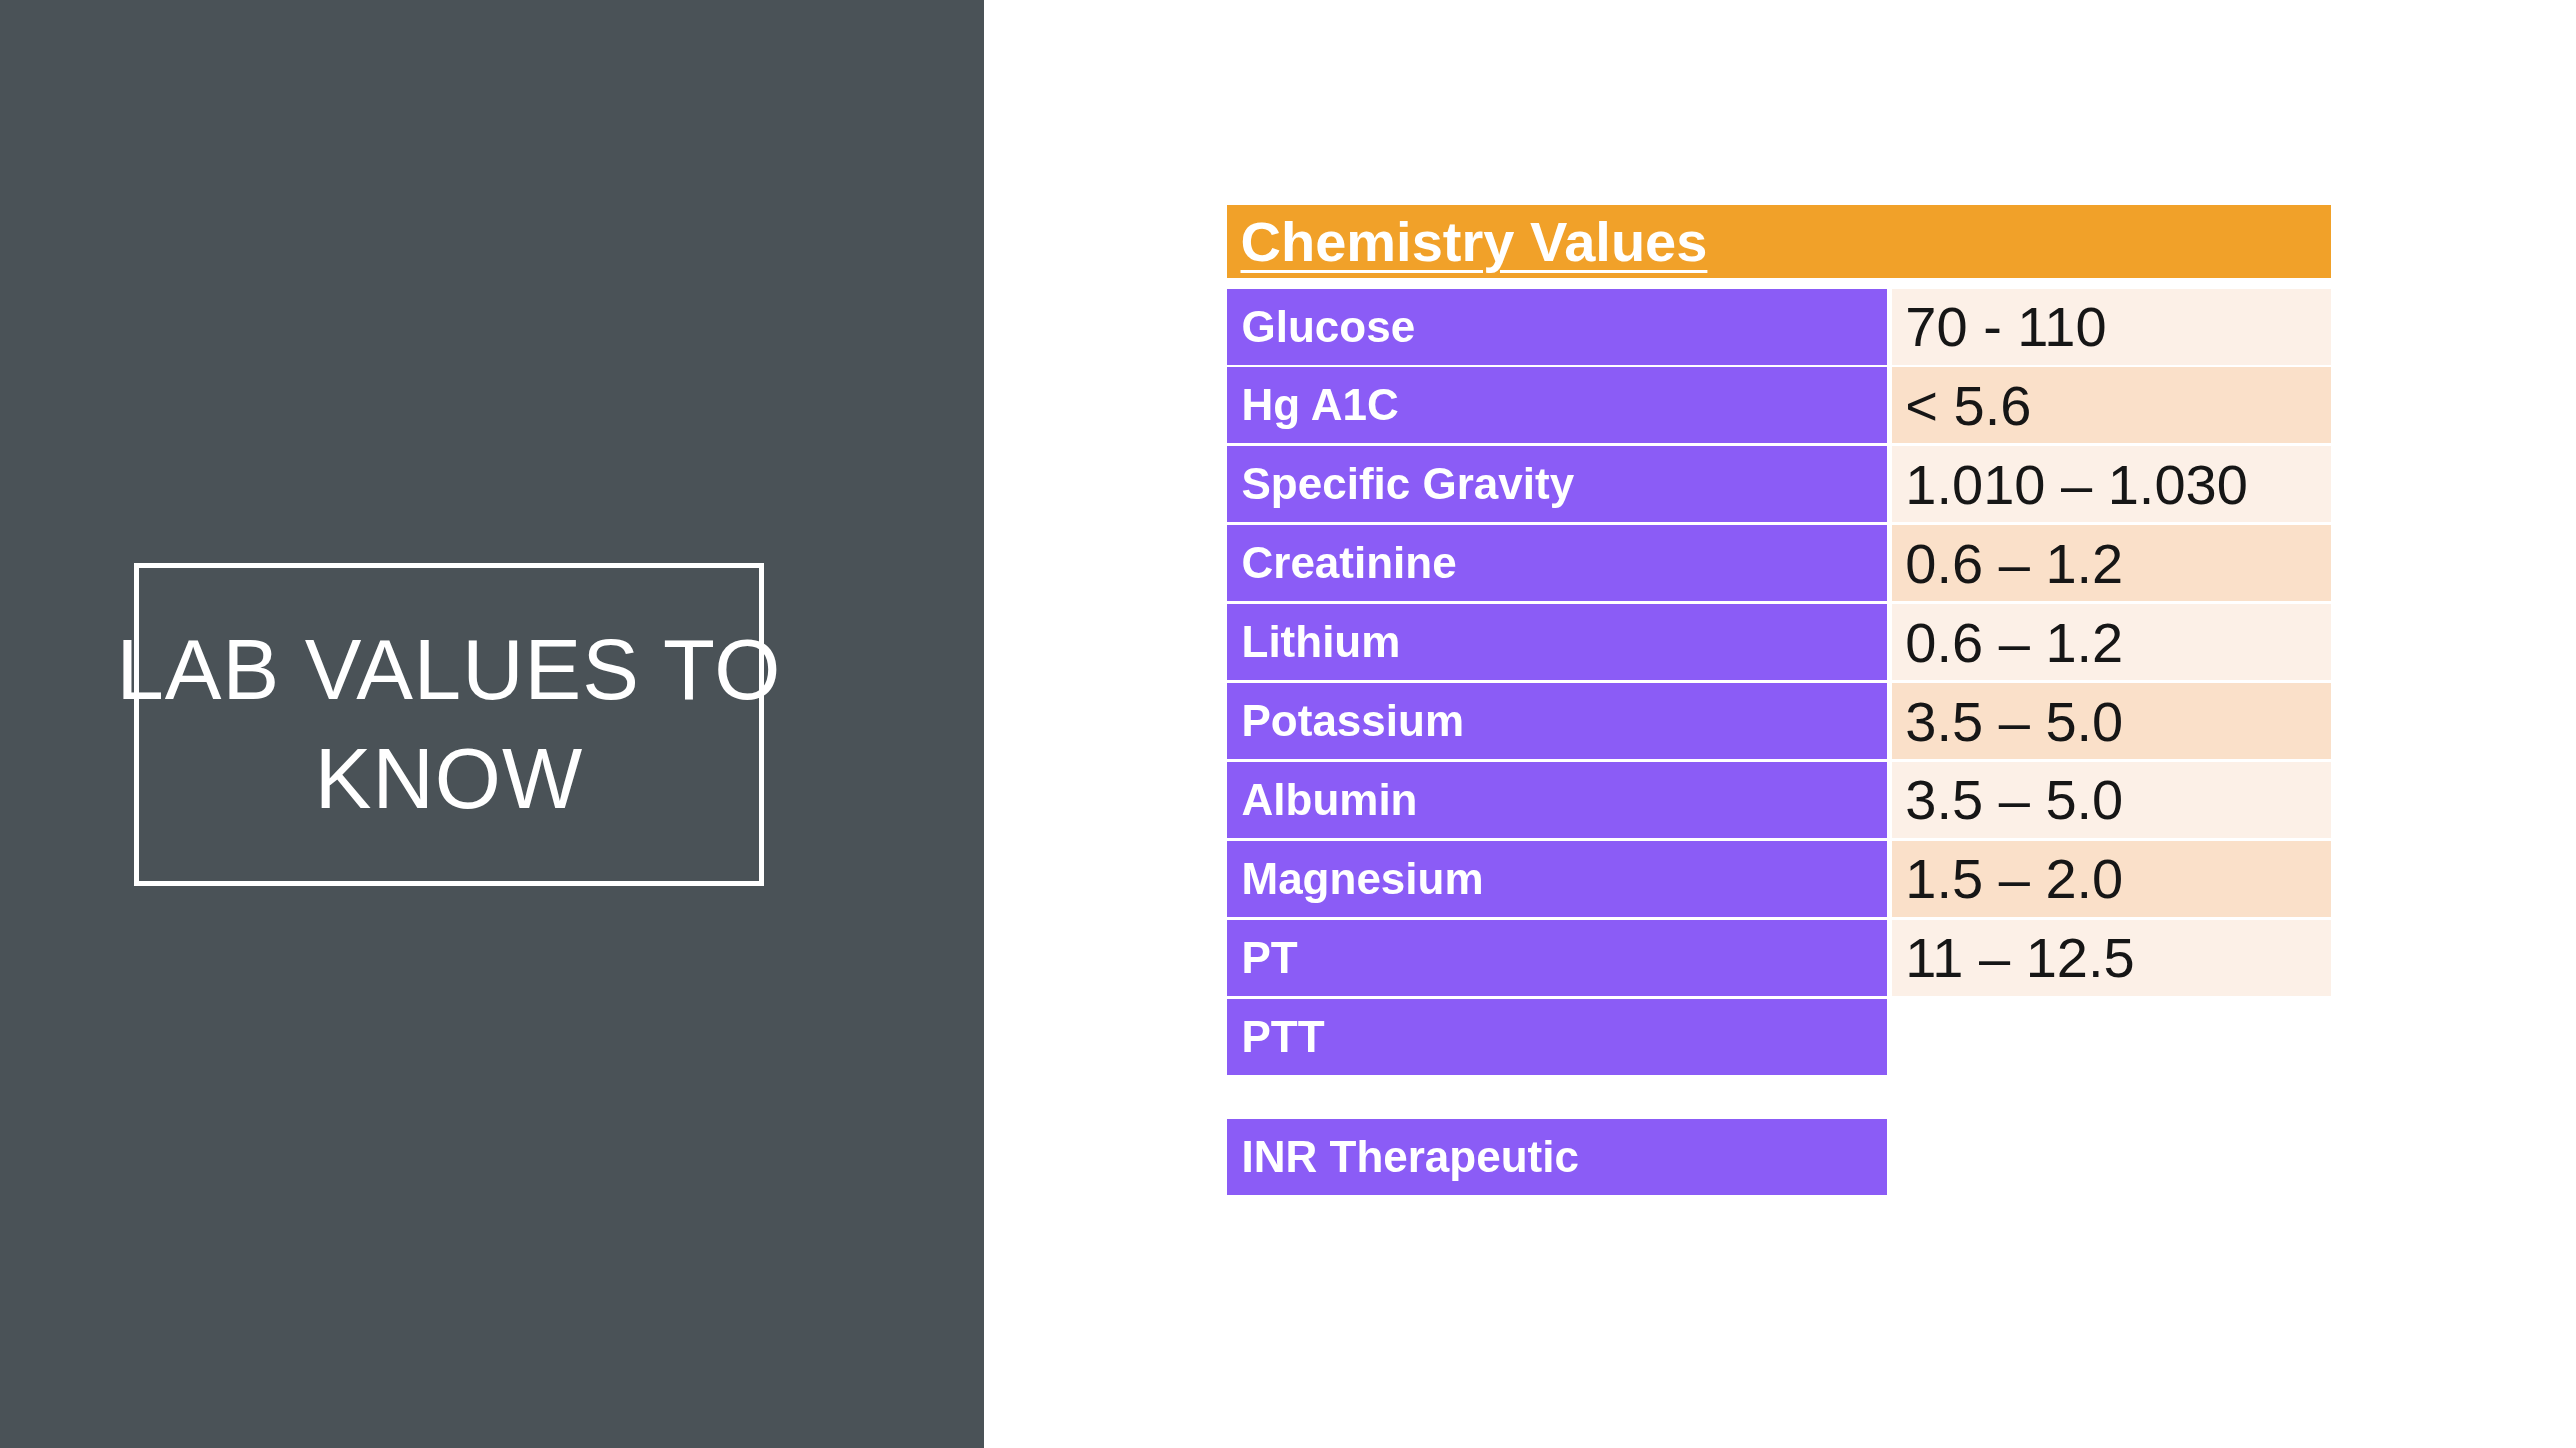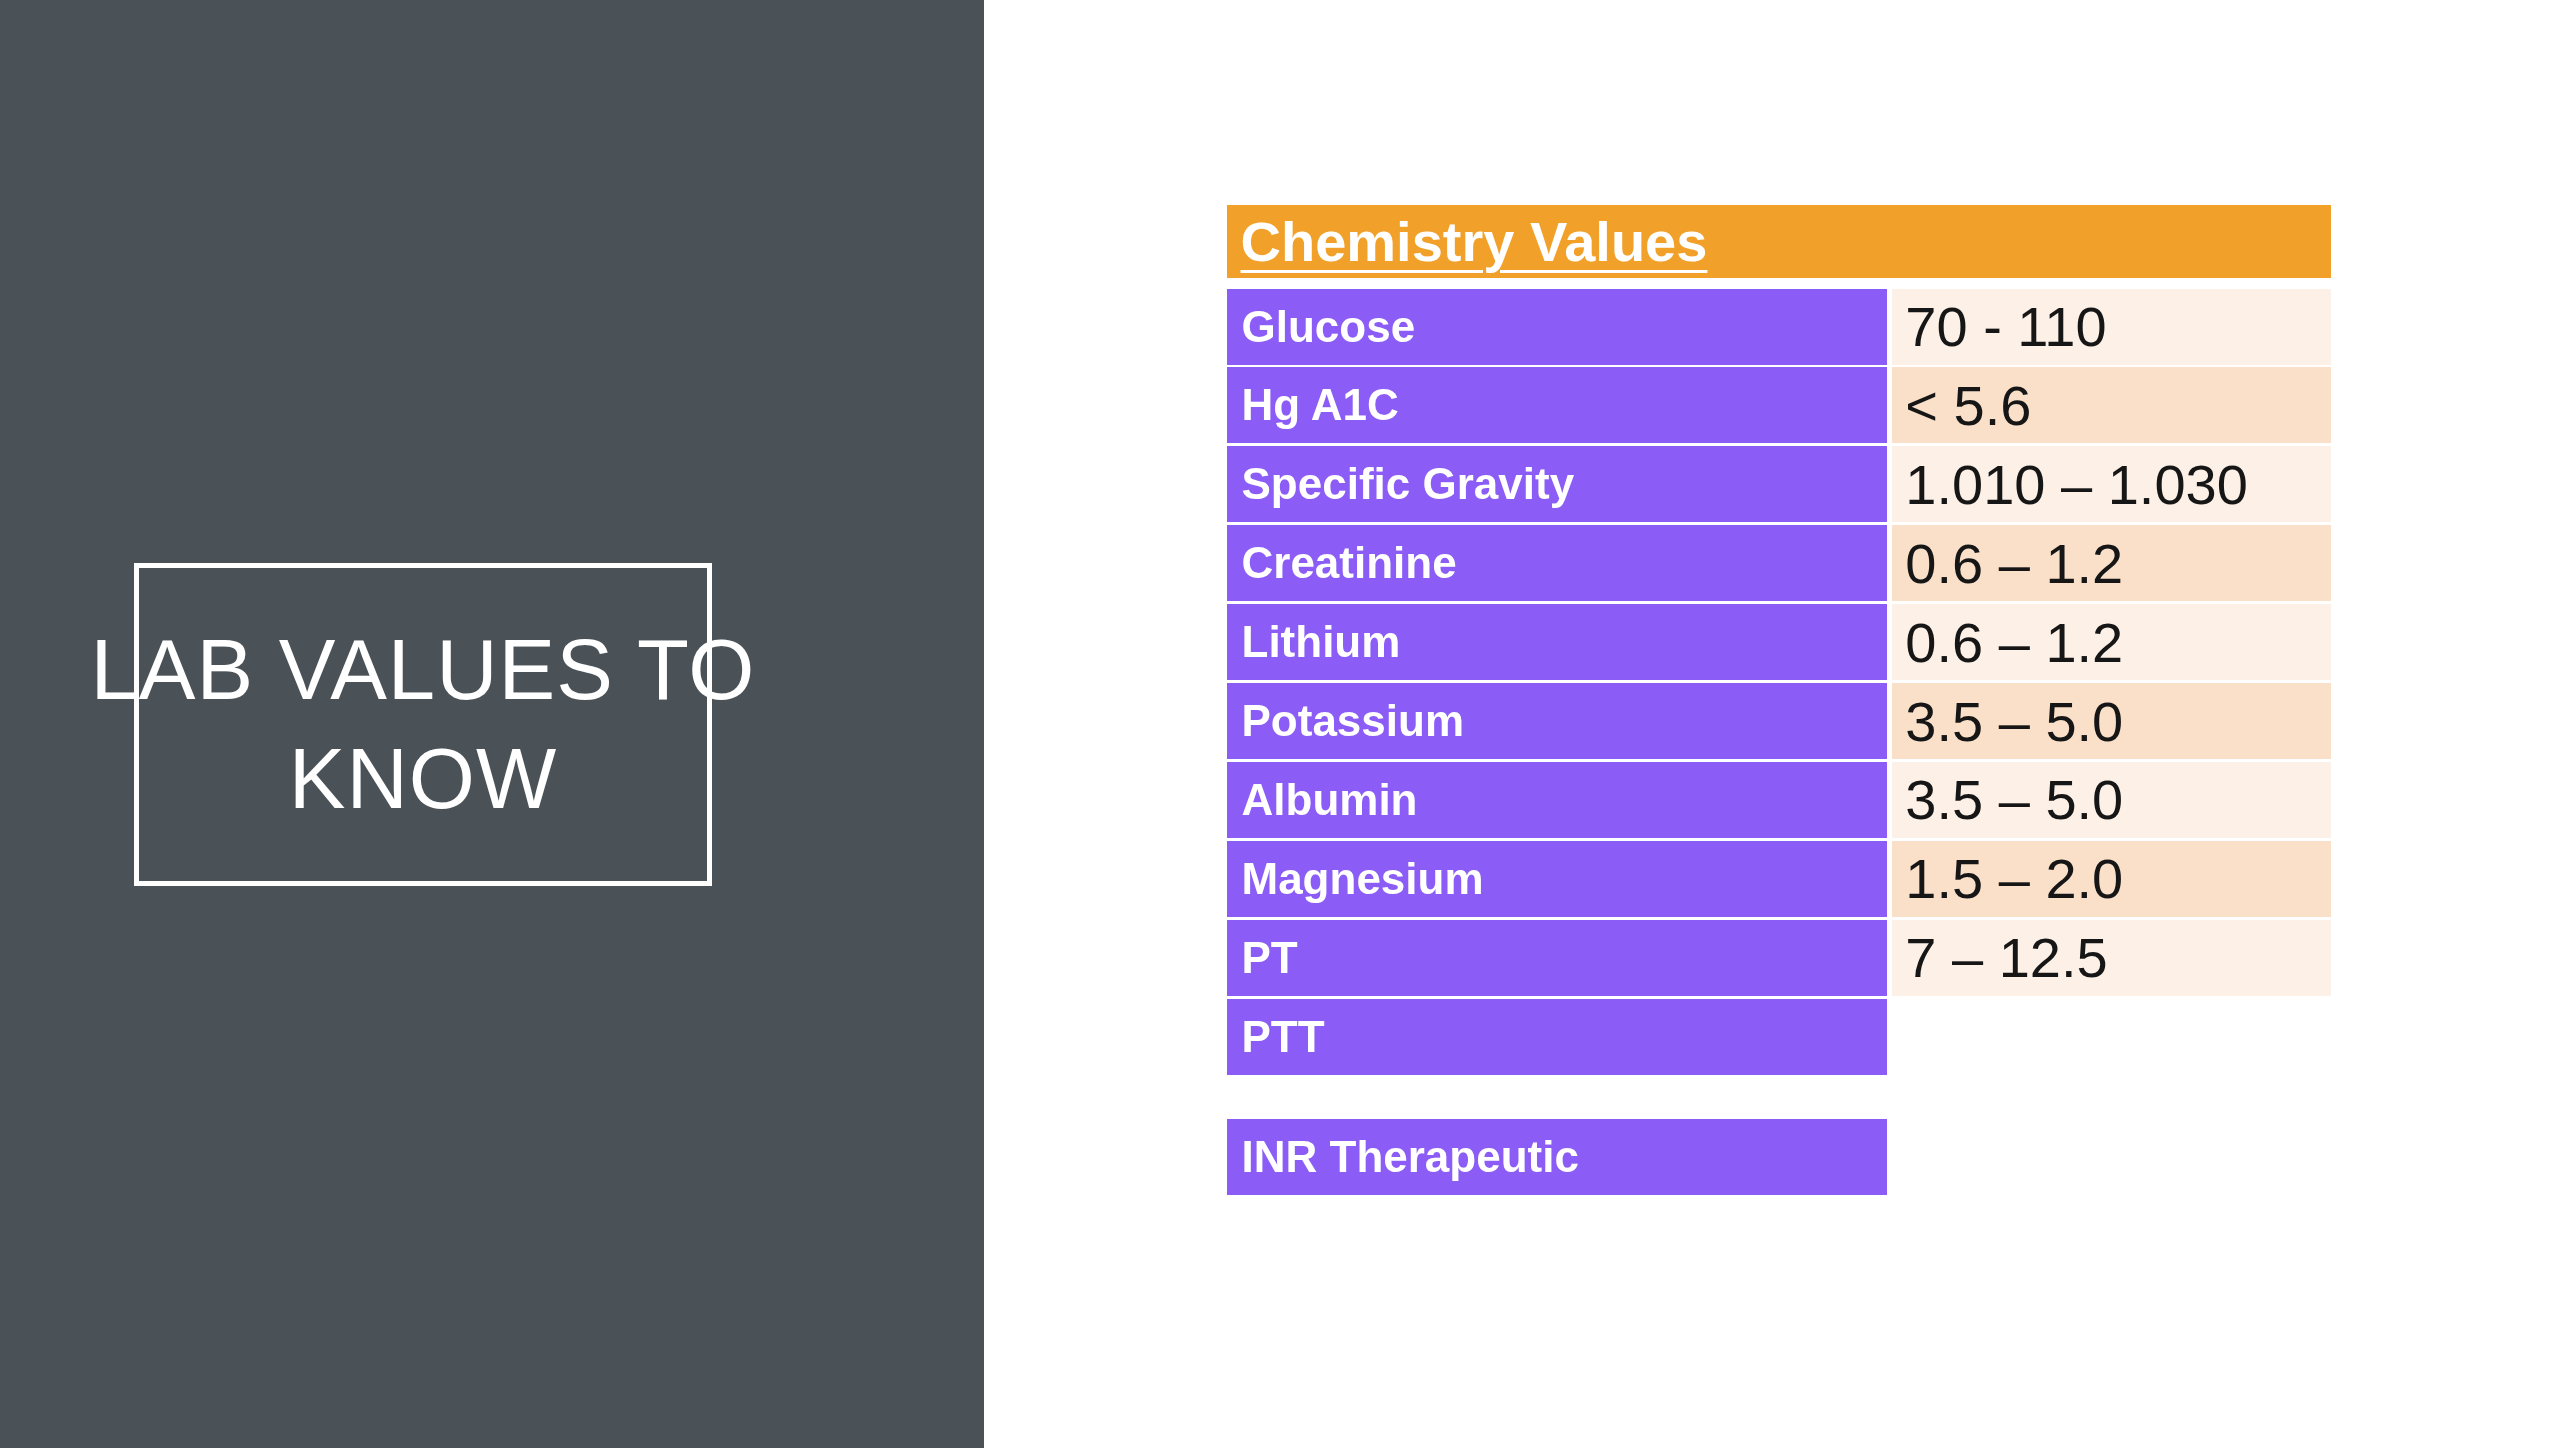--- a/index.html
+++ b/index.html
@@ -21,21 +21,21 @@
     position: absolute;
     left: 0; top: 0;
     width: 984px;
     height: 1448px;
     background: #4A5257;
   }
   .title-box {
     position: absolute;
     left: 134px;
     top: 563px;
-    width: 578px;
+    width: 630px;
     height: 323px;
     box-sizing: border-box;
     border: 5.8px solid #ffffff;
     display: flex;
     flex-direction: column;
     align-items: center;
     justify-content: center;
   }
   .title-line {
     color: #ffffff;
@@ -186,21 +186,21 @@
         </div>
       <div class="t-value">
           <span>1.5 – 2.0</span>
         </div>
     </div>
     <div class="t-row">
       <div class="t-label">
           <span>PT</span>
         </div>
       <div class="t-value">
-          <span>7 – 12.5</span>
+          <span>11 – 12.5</span>
         </div>
     </div>
     <div class="t-row">
       <div class="t-label">
           <span>PTT</span>
         </div>
     </div>
     <div class="t-row">
       <div class="t-label">
           <span>INR Therapeutic</span>

